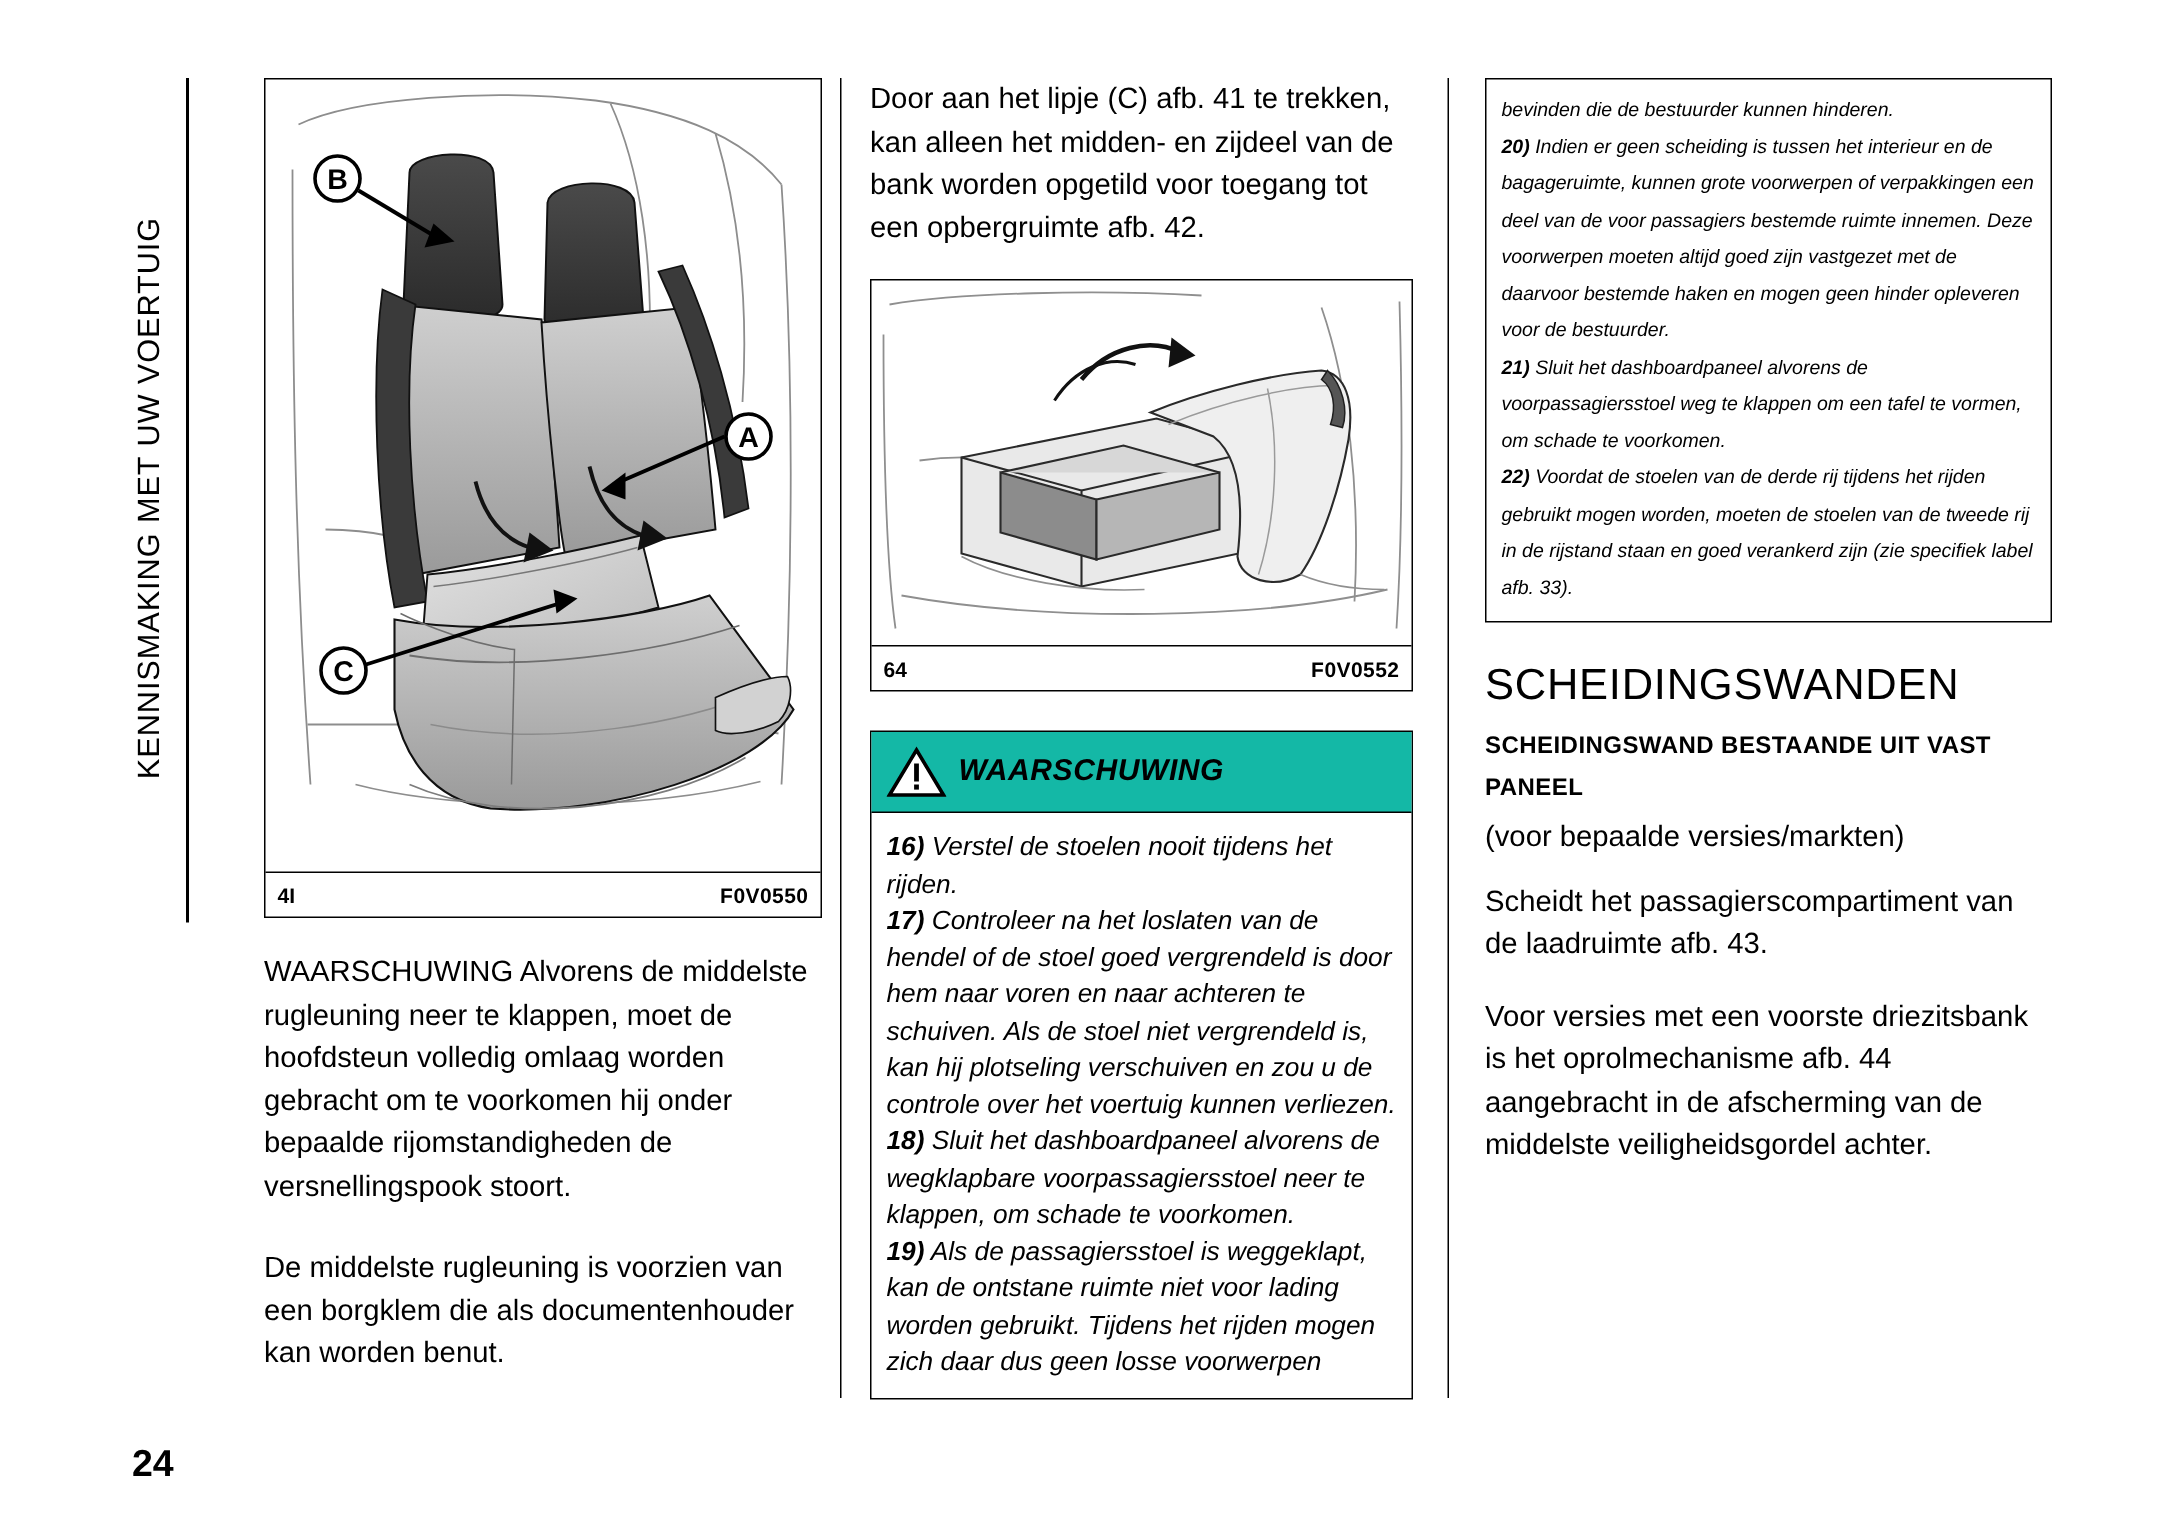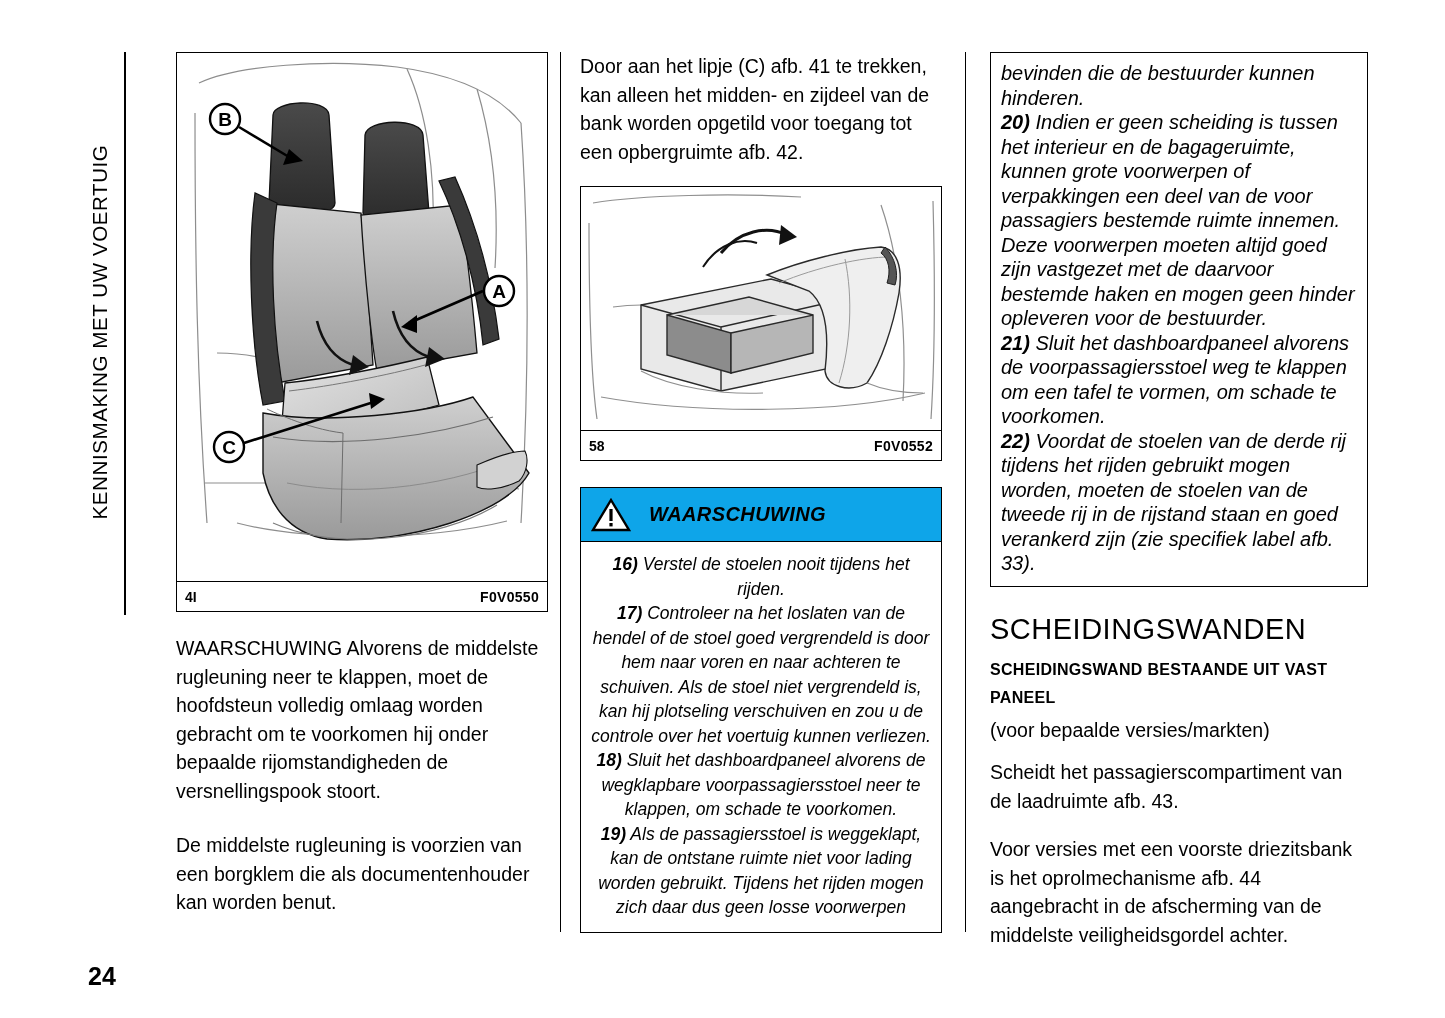--- a/index.html
+++ b/index.html
@@ -102,52 +102,51 @@
     line-height: 28.5px;
   }
   .body p { margin: 0 0 26px 0; }
 
   
   .warnbox {
     border: 1px solid #000;
     box-sizing: border-box;
   }
   .warnhead {
-    background: #0ea5e9;
+    background: #14b8a6;
     height: 54px;
     display: flex;
     align-items: center;
-    gap: 18px;
+    gap: 8px;
     padding: 0 10px;
     box-sizing: border-box;
     border-bottom: 1px solid #000;
   }
   .warnhead .label {
     font-style: italic;
     font-weight: bold;
     font-size: 20px;
     letter-spacing: 0.4px;
   }
   .warn-body {
     padding: 10px 10px 12px 10px;
     font-style: italic;
     font-size: 17.5px;
     line-height: 24.5px;
-    text-align: center;
   }
   .warn-body p { margin: 0; }
   .warn-body b { font-weight: bold; font-style: italic; }
 
   
   .c3-warnbox {
     border: 1px solid #000;
     box-sizing: border-box;
     padding: 8px 10px 10px 10px;
     font-style: italic;
-    font-size: 20px;
+    font-size: 13px;
     line-height: 24.5px;
   }
   .c3-warnbox p { margin: 0; }
   .h1 {
     font-size: 29px;
     font-weight: normal;
     letter-spacing: 0.5px;
     margin: 26px 0 10px 0;
   }
   .h2 {
@@ -291,21 +290,21 @@
         <path d="M140 66 C 158 44, 186 38, 206 48" stroke="#111" stroke-width="3" fill="none"></path>
         <polygon points="200,38 216,50 198,58" fill="#111"></polygon>
         <path d="M122 80 C 136 58, 158 50, 176 56" stroke="#111" stroke-width="2" fill="none"></path>
 
         <g stroke="#8f8f8f" stroke-width="1.1" fill="none">
           <path d="M60 184 C 90 200, 140 208, 182 206"></path>
           <path d="M286 196 C 300 202, 320 206, 342 206"></path>
         </g>
       </svg>
       <div class="figcaption-row">
-        <span>58</span>
+        <span>64</span>
         <span class="code">F0V0552</span>
       </div>
     </div>
 
     <div class="warnbox" style="margin-top:26px;">
       <div class="warnhead">
         <svg width="40" height="36" viewBox="0 0 40 36">
           <polygon points="20,3 38,33 2,33" fill="#ffffff" stroke="#000000" stroke-width="2.4"></polygon>
           <rect x="18.4" y="12" width="3.2" height="12" fill="#000"></rect>
           <rect x="18.4" y="26" width="3.2" height="3.4" fill="#000"></rect>

